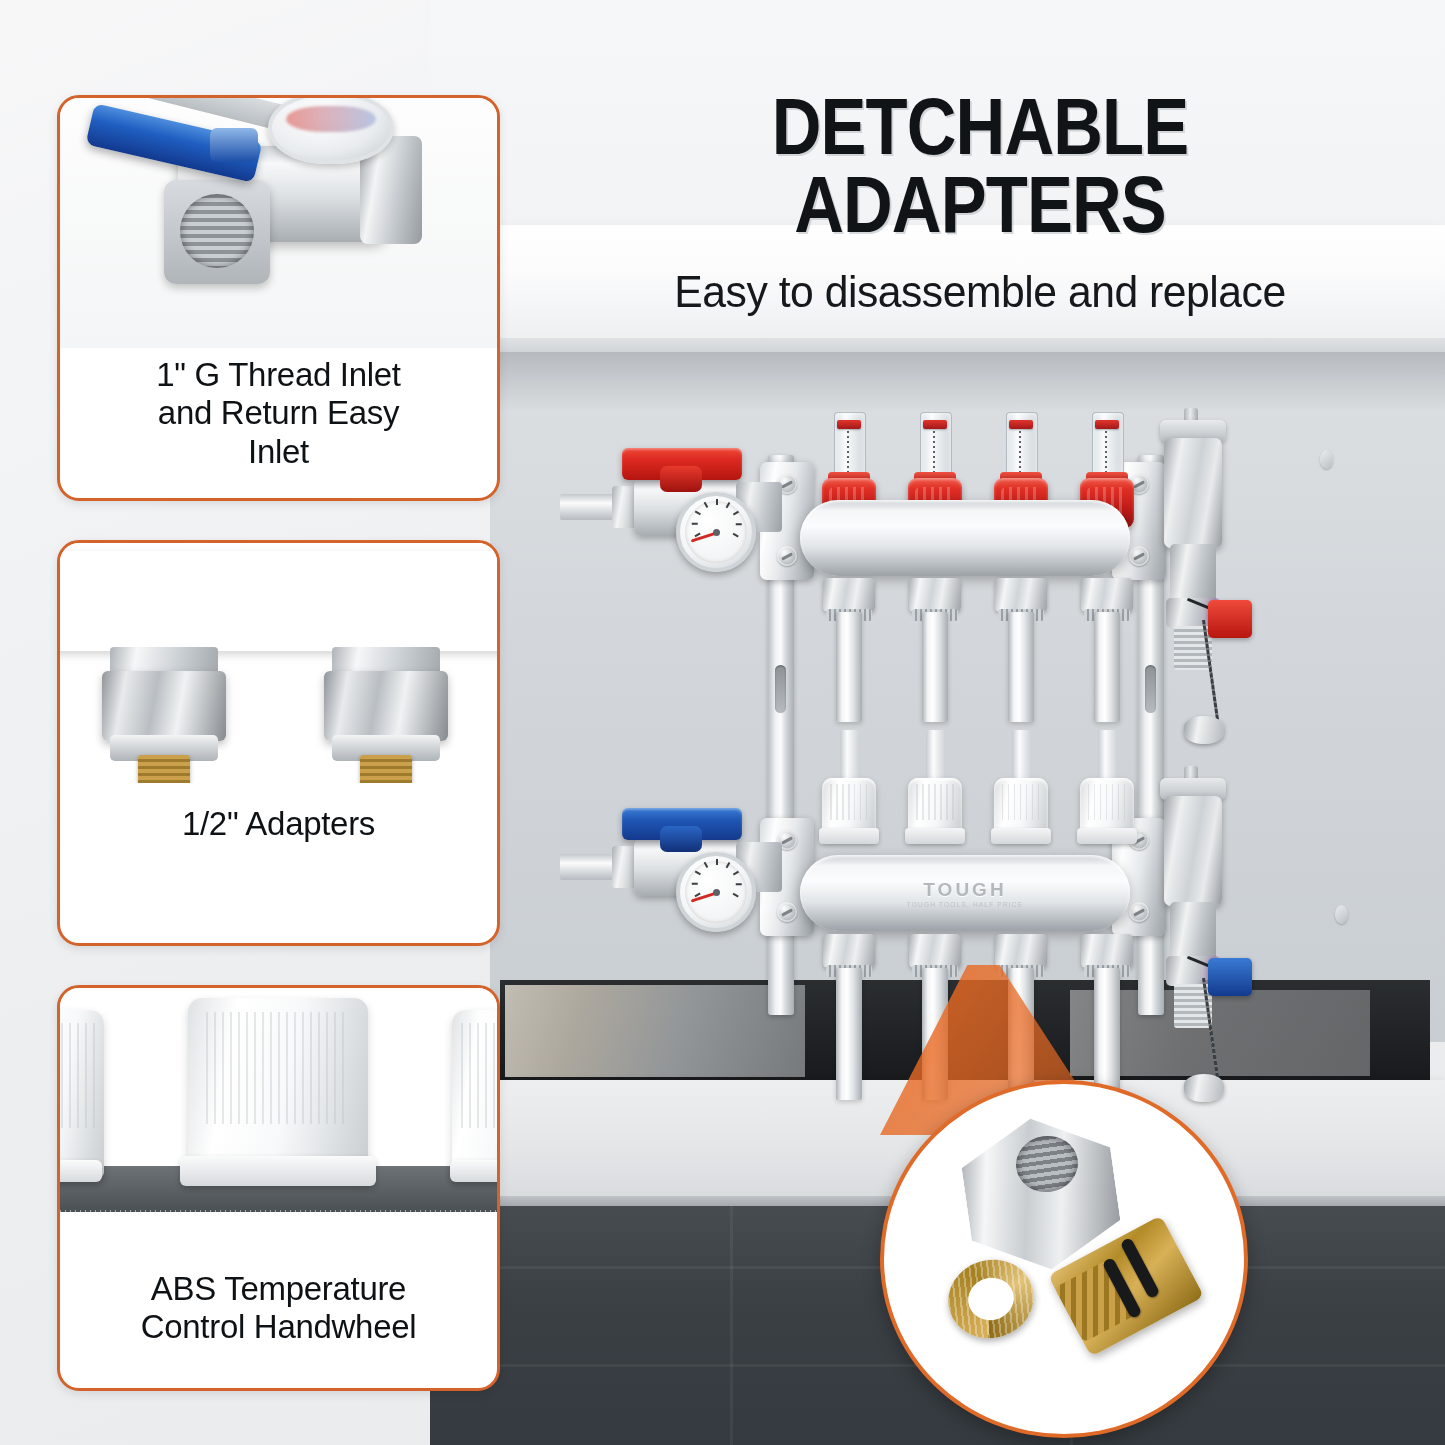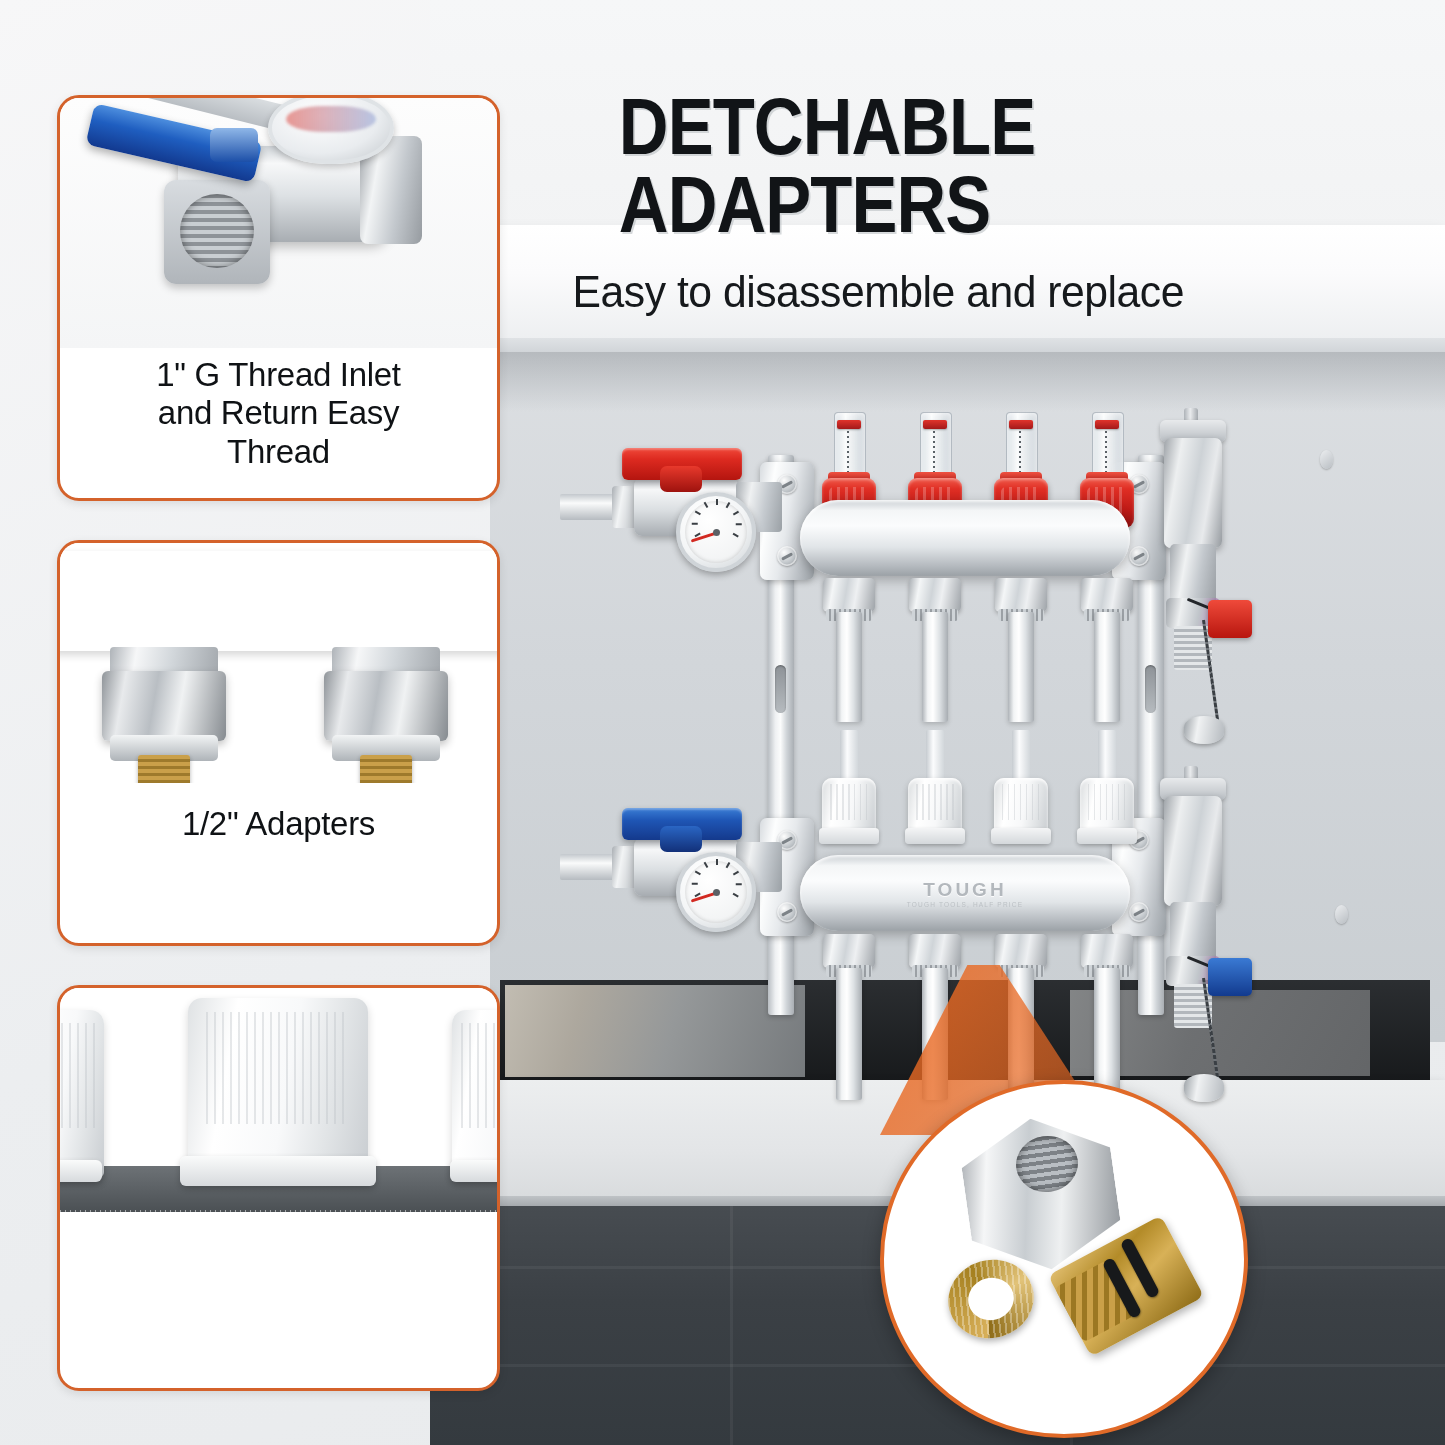--- a/index.html
+++ b/index.html
@@ -177,21 +177,21 @@
   .chain{position:absolute;left:50px;top:212px;width:3px;height:108px;
     background:repeating-linear-gradient(180deg,#3a3f44 0 4px,#6e7378 4px 6px);
     transform:rotate(-8deg);transform-origin:top;}
   .chain-cap{position:absolute;left:32px;top:308px;width:40px;height:28px;border-radius:50%/40%;
     background:linear-gradient(100deg,#9aa0a5,#f0f2f3 35%,#b4b9be);
     box-shadow:0 2px 4px rgba(0,0,0,.3);}
   .tether{position:absolute;left:34px;top:196px;width:34px;height:3px;background:#23262a;
     transform:rotate(22deg);border-radius:2px;}
 
   
-  .head{position:absolute;left:560px;top:88px;width:840px;text-align:left;}
+  .head{position:absolute;left:560px;top:88px;width:840px;text-align:center;}
   .head h1{margin:0;font-size:80px;line-height:.98;font-weight:bold;color:#111417;
     font-family:"Liberation Sans Narrow","Liberation Sans",sans-serif;
     letter-spacing:-1px;transform:scaleX(.86);transform-origin:50% 50%;
     text-shadow:2px 2px 0 rgba(180,185,190,.55);}
   .head h2{margin:22px 0 0;font-size:44px;font-weight:normal;color:#16191c;
     letter-spacing:-.5px;transform:scaleX(.97);}
 
   
   .panel{position:absolute;border:3.5px solid;border-radius:22px;overflow:hidden;
     box-shadow:0 3px 10px rgba(0,0,0,.10);background:#fff;}
@@ -516,21 +516,21 @@
       <div class="p1-valve-body"></div>
       <div class="p1-union"></div>
       <div class="p1-thread"></div>
       <div class="p1-handle"></div>
       <div class="p1-stem"></div>
       <div class="p1-gauge"></div>
     </div>
     <div class="cap" id="p1-cap">
       <div>1" G Thread Inlet</div>
       <div>and Return Easy</div>
-      <div>Thread</div>
+      <div>Inlet</div>
     </div>
   </div>
 
   <div class="panel" id="panel2" style="border-color:#d4622b;">
     <div class="photo" id="p2-photo">
       <div class="p2-bar"></div>
       <div class="p2-fit" style="left:34px;">
         <div class="p2-hexA"></div>
           <div class="p2-hexB"></div>
           <div class="p2-ring"></div>
@@ -552,20 +552,24 @@
     <div class="photo" id="p3-photo">
       <div class="p3-floor"></div>
       <div class="p3-base"></div>
       <div class="p3-hw" style="left:-48px;top:22px;width:92px;height:168px;"></div>
       <div class="p3-hw-base" style="left:-44px;top:172px;width:86px;height:22px;"></div>
       <div class="p3-hw" style="left:128px;top:10px;width:180px;height:180px;"></div>
       <div class="p3-hw-base" style="left:120px;top:168px;width:196px;height:30px;"></div>
       <div class="p3-hw" style="left:392px;top:22px;width:92px;height:168px;"></div>
       <div class="p3-hw-base" style="left:390px;top:172px;width:86px;height:22px;"></div>
     </div>
+    <div class="cap" id="p3-cap">
+      <div>ABS Temperature</div>
+      <div>Control Handwheel</div>
+    </div>
   </div>
 
   <div class="wedge"></div>
   <div class="magnifier" style="border-color:#e06a28;">
     <div class="m-nut"></div>
     <div class="m-nut-hole"></div>
     <div class="m-ring"></div>
     <div class="m-barb"></div>
     <div class="m-oring" style="left:250px;top:152px;"></div>
     <div class="m-oring" style="left:232px;top:172px;"></div>

